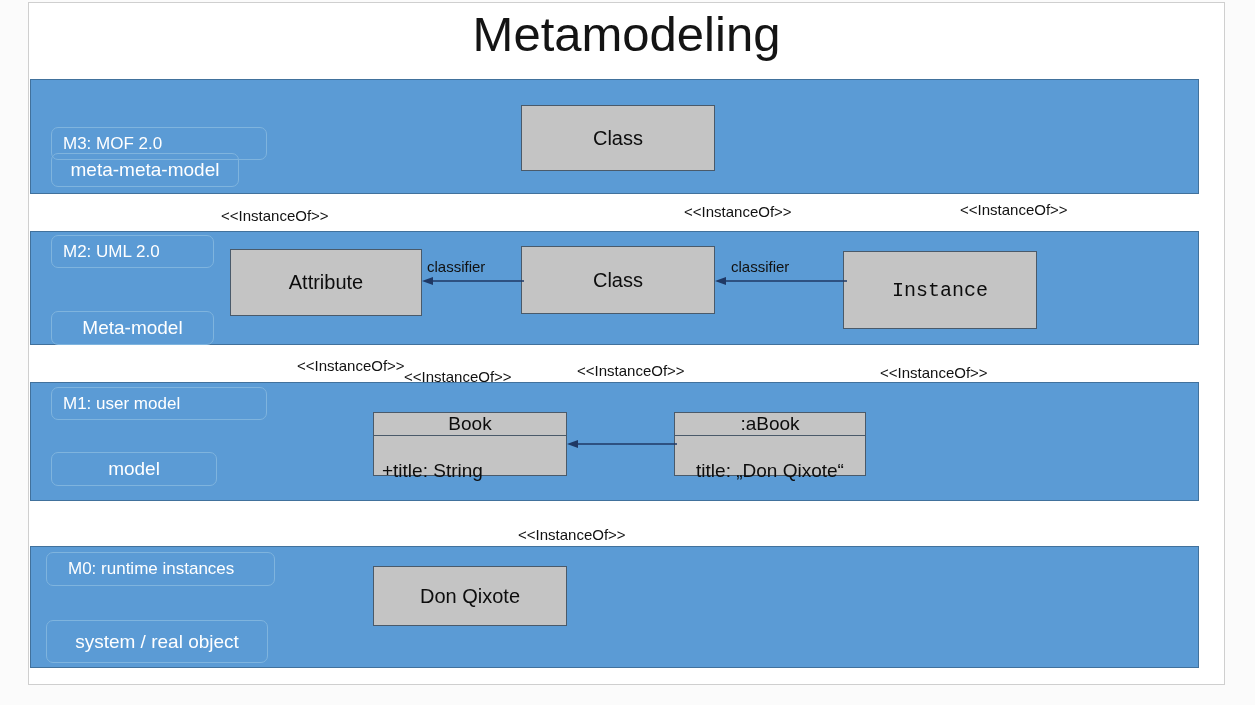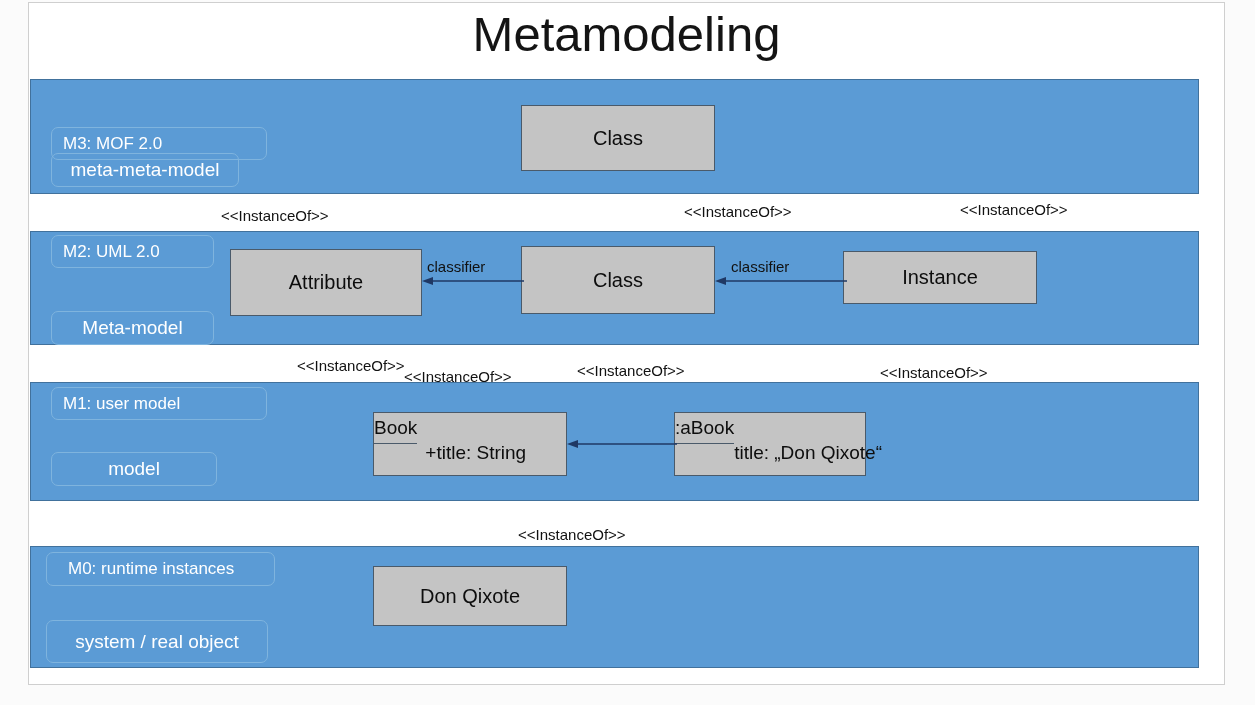--- a/index.html
+++ b/index.html
@@ -82,21 +82,21 @@
     color: #0d0d0d;
     white-space: nowrap;
   }
   
   .cbox {
     position: absolute;
     box-sizing: border-box;
     background: #c4c4c4;
     border: 1px solid #4a5a6a;
     display: flex;
-    flex-direction: row;
+    flex-direction: column;
     color: #0d0d0d;
   }
   .cbox .row {
     box-sizing: border-box;
     display: flex;
     align-items: center;
     white-space: nowrap;
   }
   .cbox .row.name {
     justify-content: center;
@@ -153,21 +153,21 @@
   <div class="band" style="left:30px; top:231px; width:1169px; height:114px;"></div>
 
   <div class="pill left" style="left:51px; top:235px; width:163px; height:33px; font-size:17px;">M2: UML 2.0</div>
 
   <div class="pill center" style="left:51px; top:311px; width:163px; height:34px; font-size:19px;">Meta-model</div>
 
   <div class="gbox" style="left:230px; top:249px; width:192px; height:67px; font-size:20px;">Attribute</div>
 
   <div class="gbox" style="left:521px; top:246px; width:194px; height:68px; font-size:20px;">Class</div>
 
-  <div class="gbox" style="left:843px; top:251px; width:194px; height:53px; font-size:20px;">Instance</div>
+  <div class="gbox" style="left:843px; top:251px; width:194px; height:78px; font-size:20px;font-family:Liberation Mono, monospace;">Instance</div>
 
   <svg class="arrow-svg" style="left:420px; top:272px; width:104px; height:14px;" viewBox="0 0 104 14">
     <line x1="104" y1="9" x2="8" y2="9" stroke="#1f3864" stroke-width="1.6"></line>
     <polygon points="2,9 13,5 13,13" fill="#1f3864"></polygon>
   </svg>
   <div class="assoc-label" style="left:427px; top:258px;">classifier</div>
 
   <svg class="arrow-svg" style="left:713px; top:272px; width:134px; height:14px;" viewBox="0 0 134 14">
     <line x1="134" y1="9" x2="8" y2="9" stroke="#1f3864" stroke-width="1.6"></line>
     <polygon points="2,9 13,5 13,13" fill="#1f3864"></polygon>

